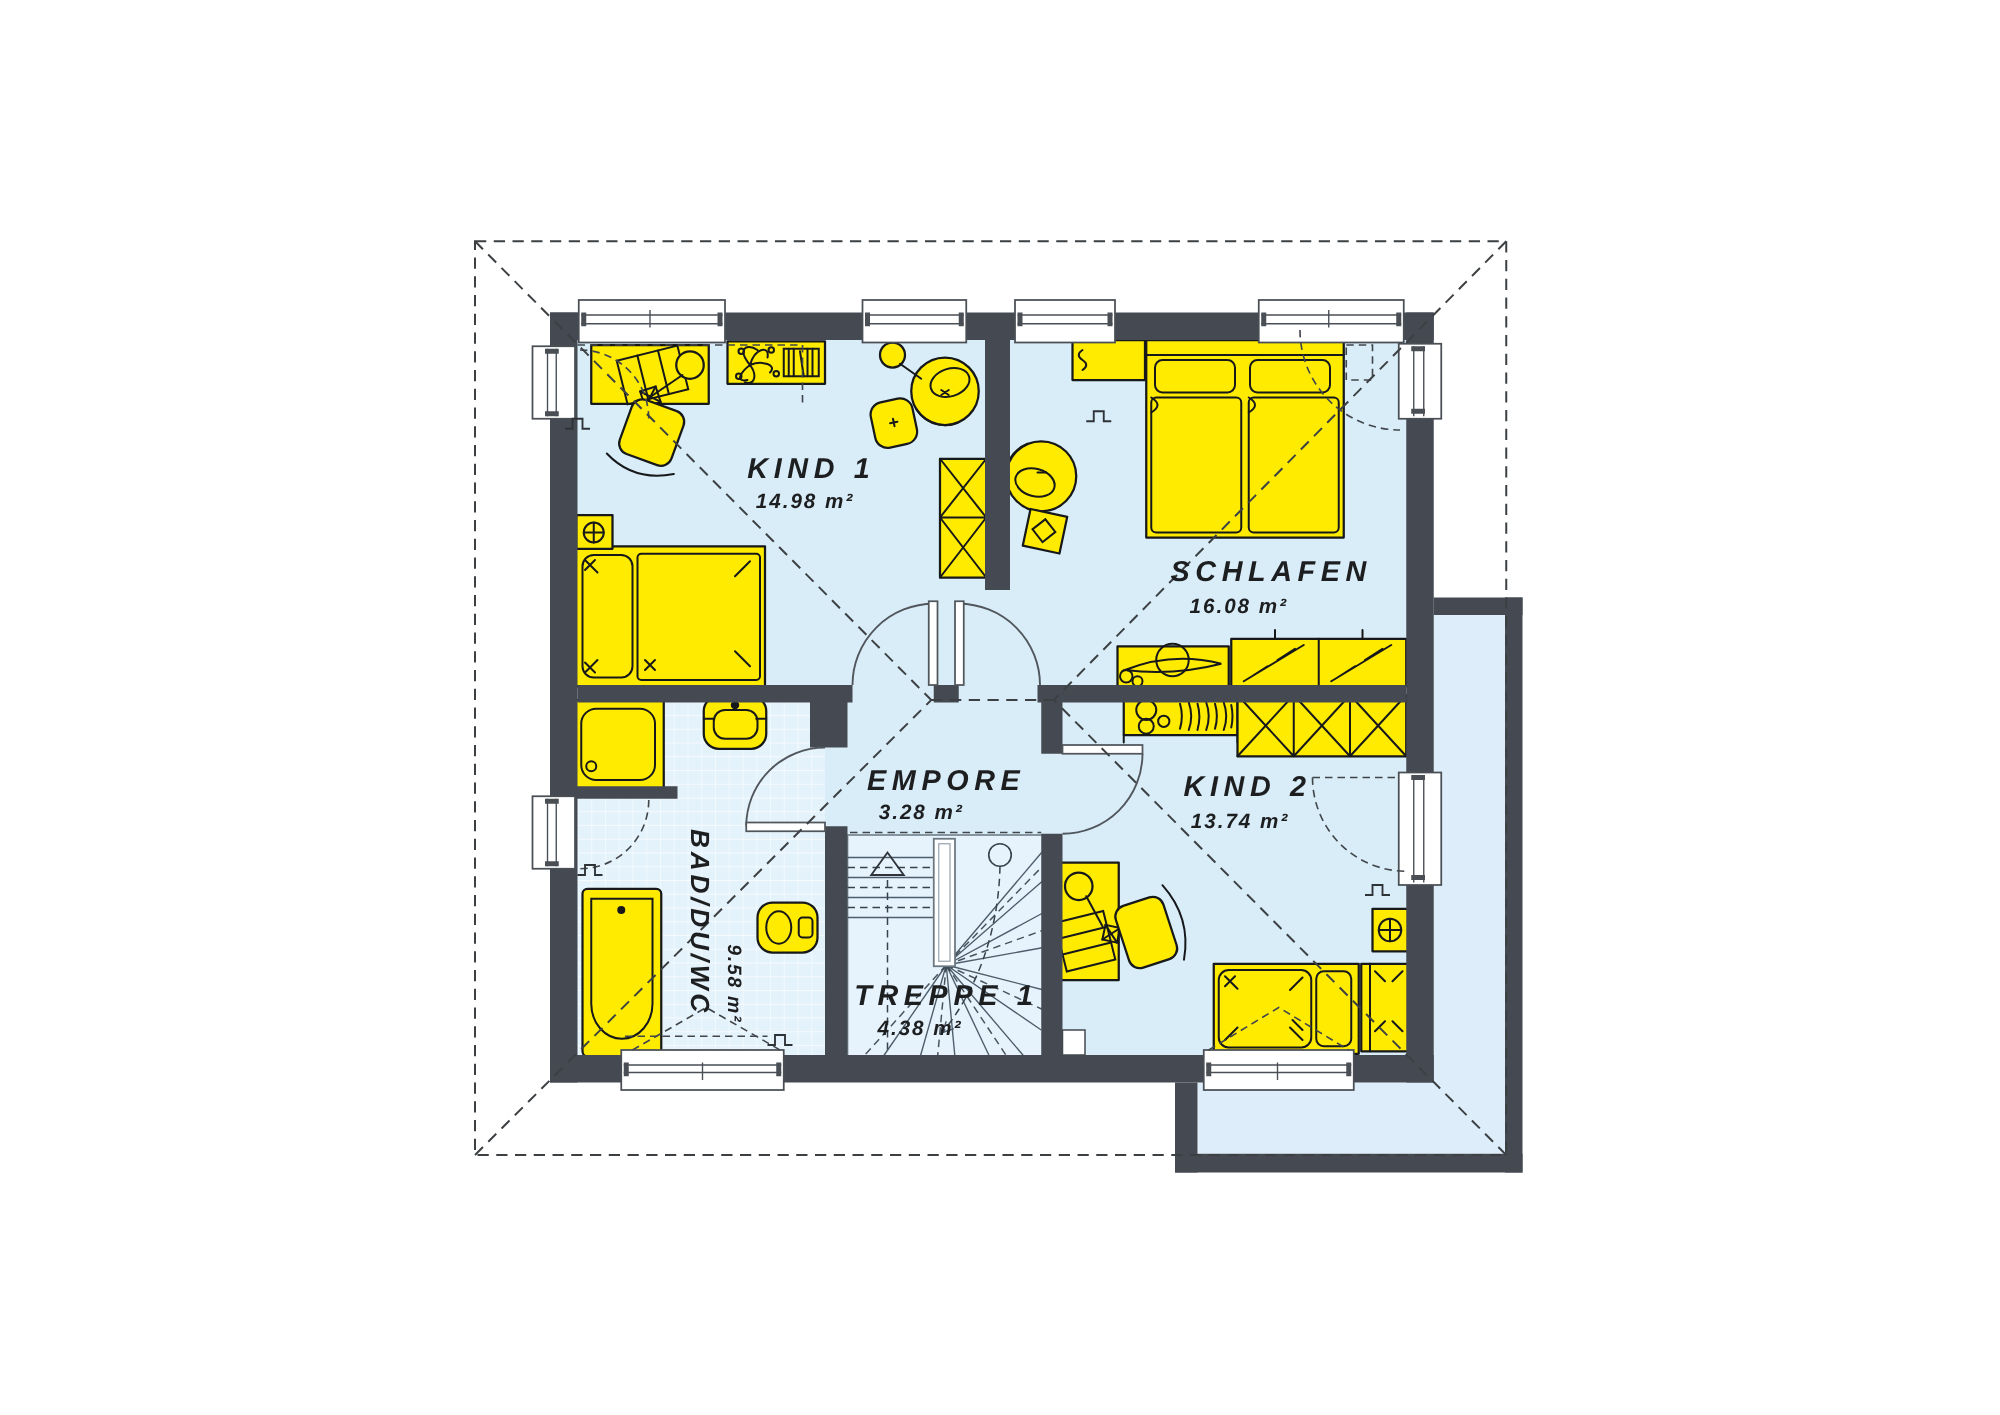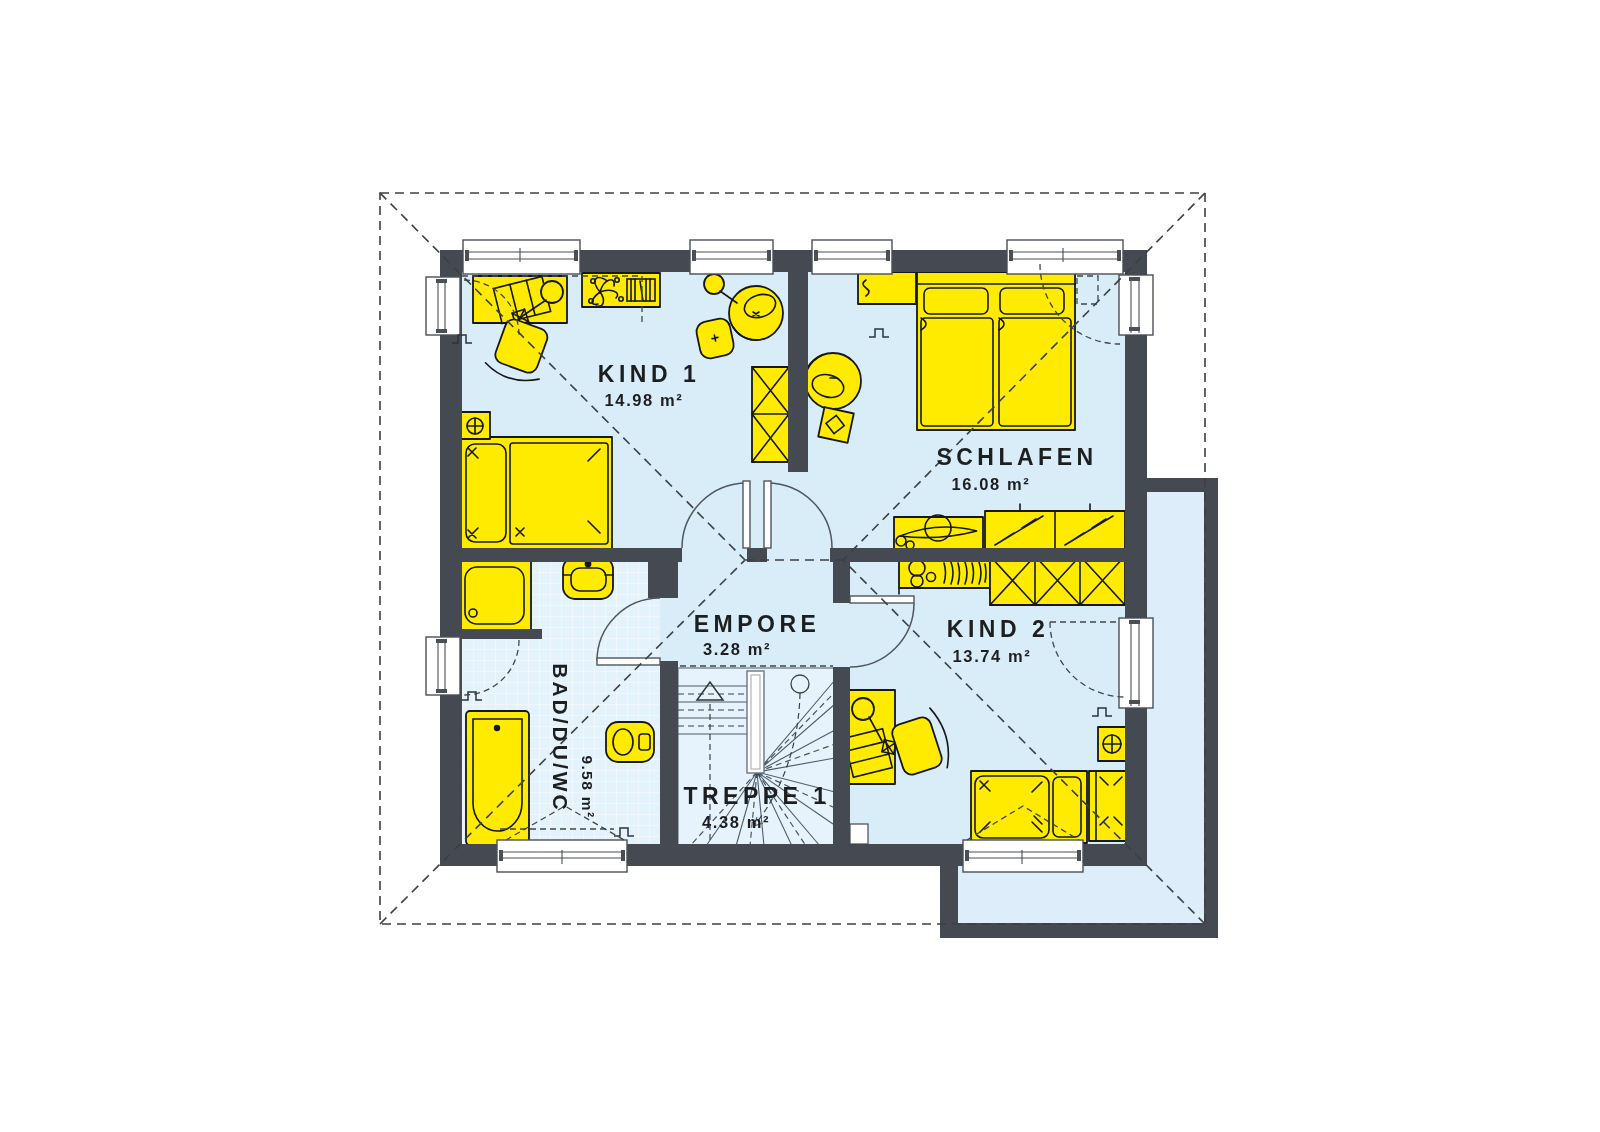--- a/index.html
+++ b/index.html
@@ -1,17 +1,17 @@
 <!DOCTYPE html>
 <html><head>
 <meta charset="utf-8">
 <style>
   html,body{margin:0;padding:0;background:#ffffff;}
   .stage{position:relative;width:1600px;height:1132px;background:#fff;overflow:hidden;
-         font-family:"Liberation Sans", sans-serif;}
+         font-family:"Liberation Sans", sans-serif;font-style:italic;}
   svg{position:absolute;left:0;top:0;}
   
   .wall{fill:#454a52;}
   .floor{fill:#d9edf9;}
   .floorbath{fill:#e4f2fb;}
   .terr{fill:#ddeefa;}
   .furn{fill:#ffeb00;stroke:#17181a;stroke-width:1.8;stroke-linejoin:round;}
   .furnln{fill:none;stroke:#17181a;stroke-width:1.6;stroke-linecap:round;}
   .win{fill:#ffffff;stroke:#4a4f55;stroke-width:1.4;}
   .winln{stroke:#4a4f55;stroke-width:1.1;fill:none;}

